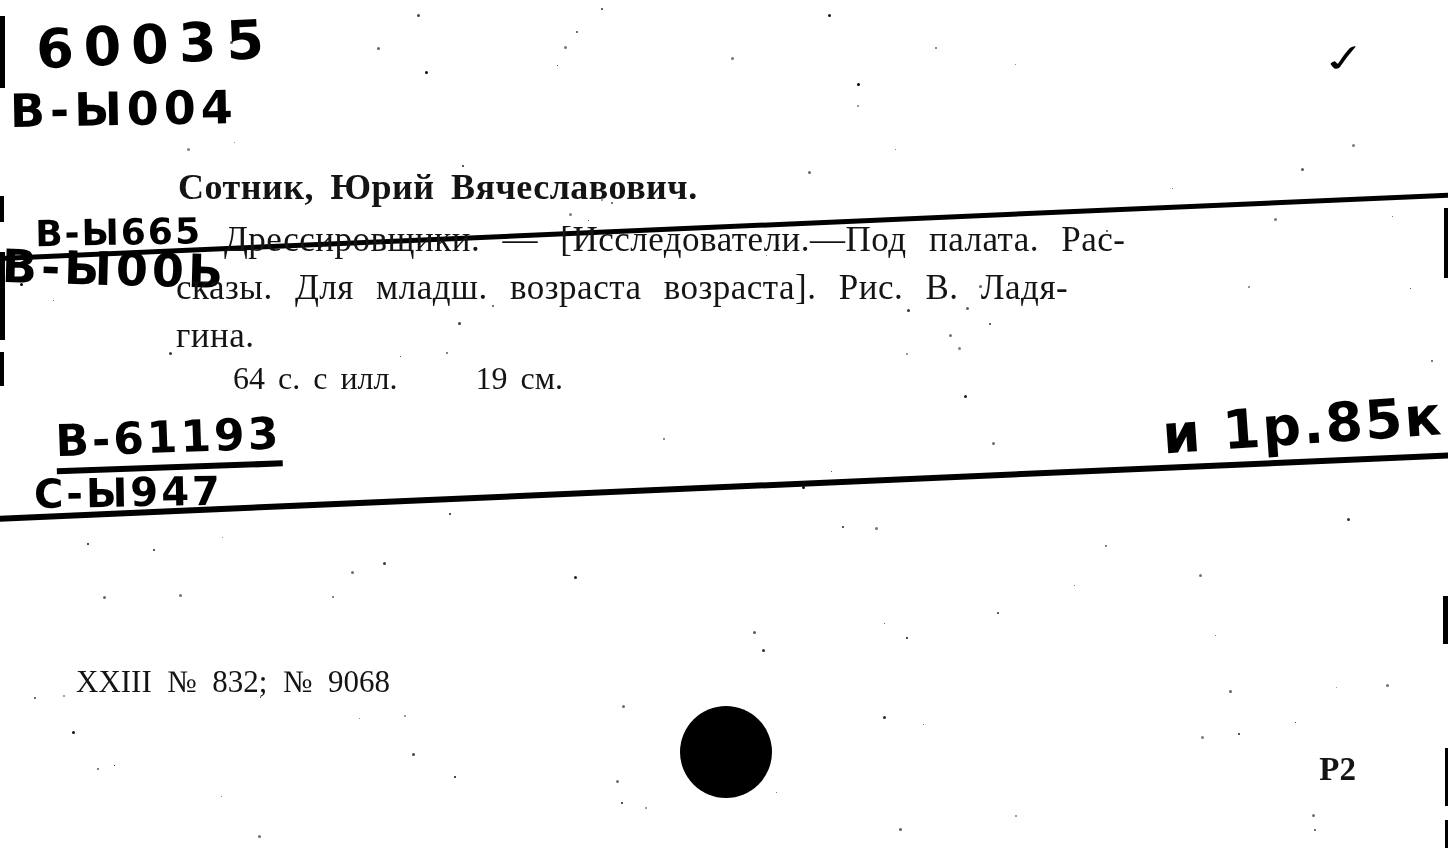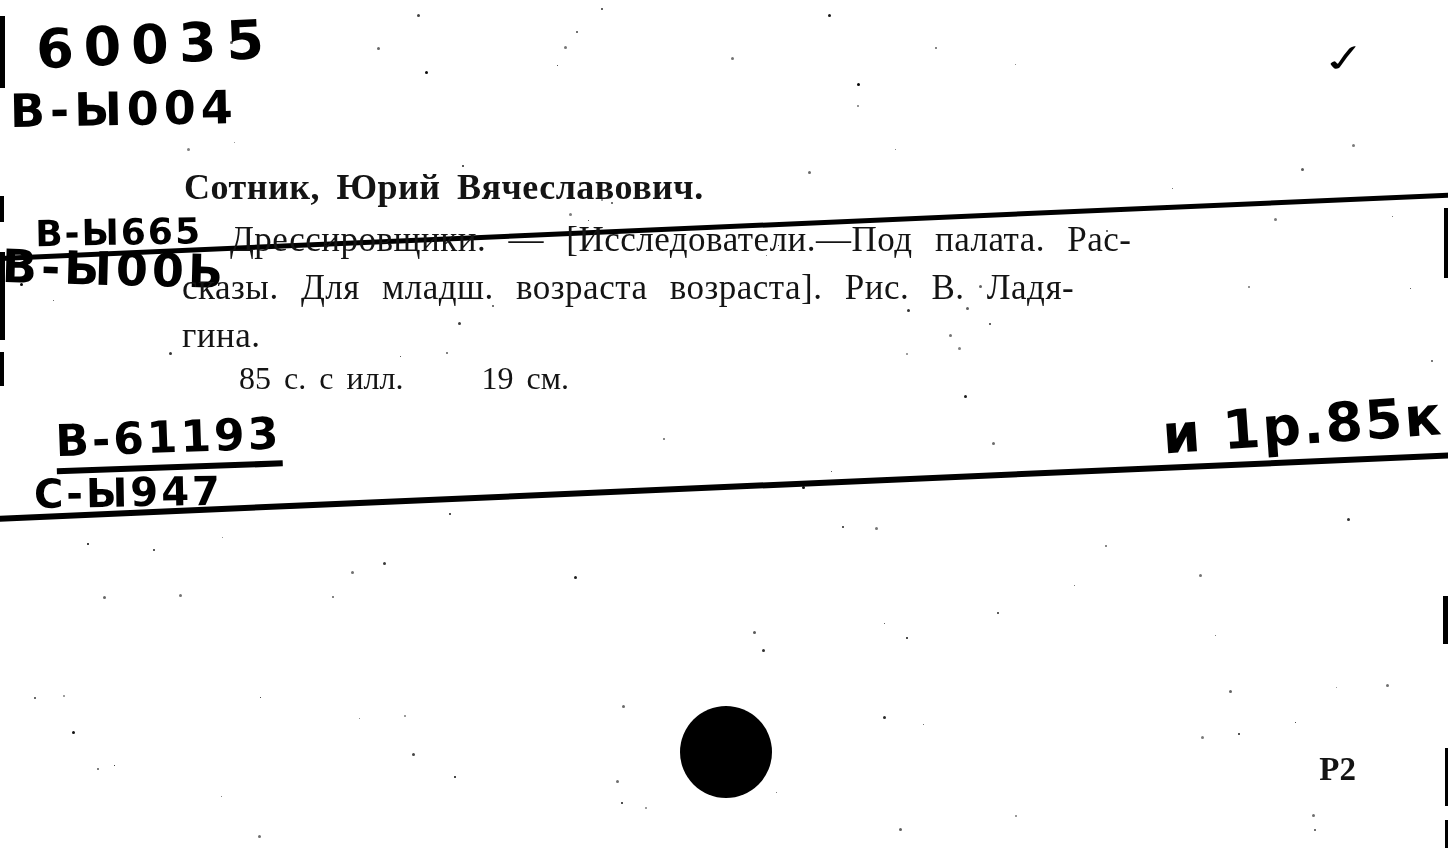--- a/index.html
+++ b/index.html
@@ -11,21 +11,20 @@
     font-family: "Liberation Serif", serif;
     color: #0d0d0d;
   }
   .abs { position: absolute; }
 
   
   .typed {
     font-family: "Liberation Serif", serif;
     color: #141414;
     white-space: pre;
-    margin-left: 6px;
   }
   .author { font-size: 36px; font-weight: bold; word-spacing: 7px; letter-spacing: 0.5px; }
   .bodyline { font-size: 35px; word-spacing: 13px; letter-spacing: 0.5px; }
   .colline { font-size: 32px; word-spacing: 5px; }
   .rowflex { display: flex; align-items: baseline; }
 
   
   .hand {
     font-family: "DejaVu Sans", sans-serif;
     font-weight: bold;
@@ -85,31 +84,32 @@
 <div class="abs typed bodyline" style="left:224px; top:220px;">Дрессировщики. — [Исследователи.—Под палата. Рас-</div>
 
 <div class="abs typed bodyline" style="left:176px; top:268px;">сказы. Для младш. возраста возраста]. Рис. В. Ладя-</div>
 
 <div class="abs typed bodyline rowflex" style="left:176px; top:316px;">
   <span>гина.</span>
   <span style="width:112px;"></span>
 </div>
 
 <div class="abs typed colline rowflex" style="left:233px; top:360px;">
-  <span>85 с. с илл.</span>
+  <span>64 с. с илл.</span>
   <span style="width:78px;"></span>
   <span>19 см.</span>
   <span style="width:80px;"></span>
 </div>
 
 <div class="abs hand" style="left:1162px; top:398px; font-size:54px; letter-spacing:2px; transform:rotate(-4deg);">и 1р.85к.</div>
 
 <div class="abs checkmark" style="left:1330px; top:38px;">✓</div>
 
 <div class="abs" style="left:76px; top:662px;">
+  <div class="footer-left">XXIII  №  832;  №  9068</div>
 </div>
 
 <div class="abs footer-right" style="right:92px; top:672px;">
   <div>Р2</div>
   
   
 </div>
 
 <div class="abs hole" style="left:680px; top:706px;"></div>
 

